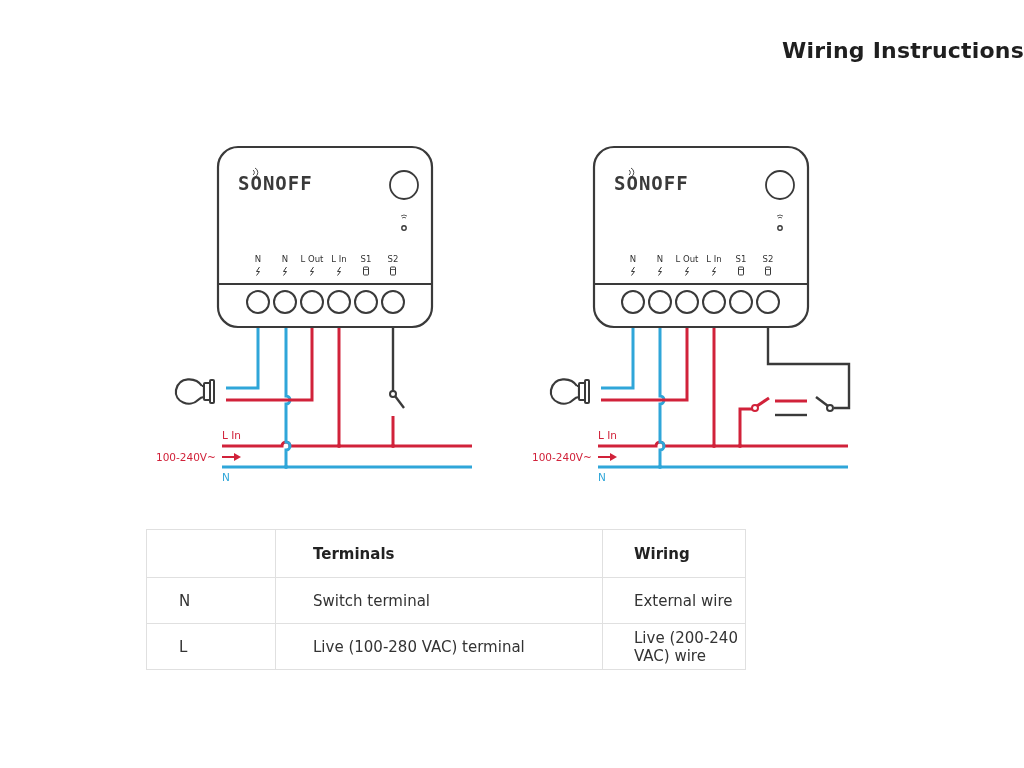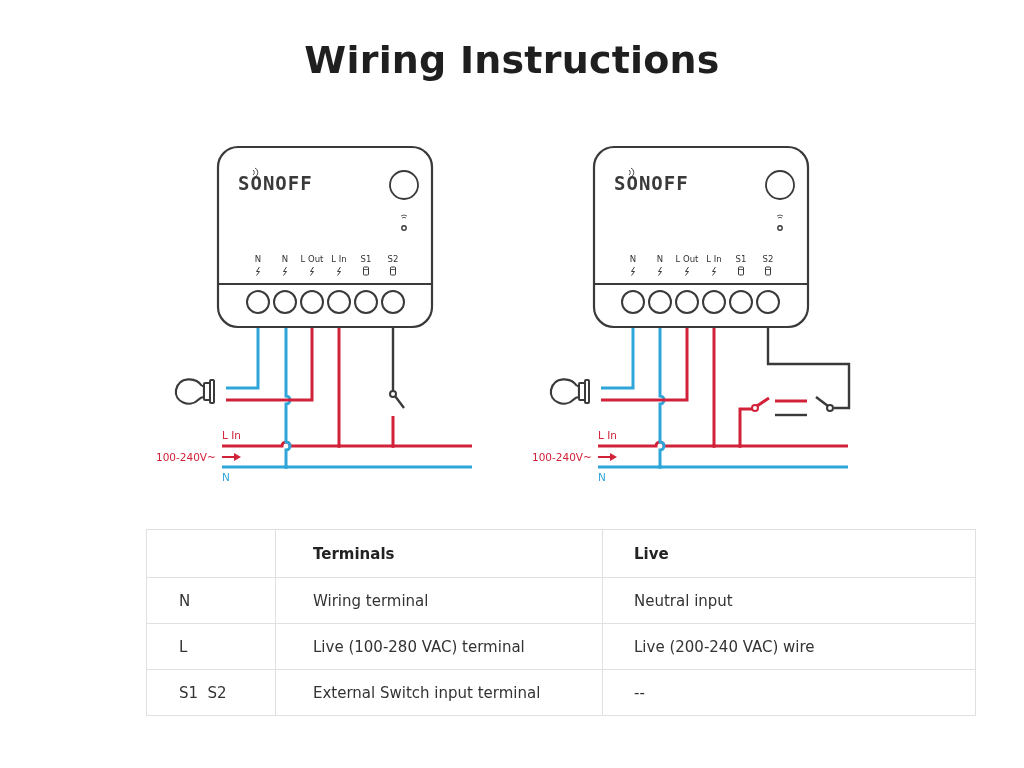--- a/index.html
+++ b/index.html
@@ -1,32 +1,32 @@
 <!DOCTYPE html>
 <html><head>
 <meta charset="utf-8">
 <style>
   html, body { margin: 0; padding: 0; background: #ffffff; }
   body { width: 1024px; height: 768px; position: relative; overflow: hidden;
          font-family: "DejaVu Sans", "Liberation Sans", sans-serif; color: #333; }
-  .title { position: absolute; left: 0; top: 38px; width: 1024px; text-align: center;
-           font-size: 38px; font-weight: bold; color: #1f1f1f; letter-spacing: 0.2px; }
+  .title { position: absolute; left: 0; top: 38px; width: 1024px; text-align: right;
+           font-size: 22px; font-weight: bold; color: #1f1f1f; letter-spacing: 0.2px; }
   svg.diagram { position: absolute; left: 0; top: 0; }
   .dev-body { fill: #fff; stroke: #3a3a3a; stroke-width: 2.2; }
   .dev-line { stroke: #3a3a3a; stroke-width: 2; }
   .term { fill: #fff; stroke: #3a3a3a; stroke-width: 2; }
   .w-blue { stroke: #2fa6d9; stroke-width: 3; fill: none; }
   .w-red { stroke: #d1223a; stroke-width: 3; fill: none; }
   .w-gray { stroke: #3a3a3a; stroke-width: 2.4; fill: none; }
   .lbl-term { font-size: 8.5px; fill: #333; font-family: "DejaVu Sans", sans-serif; }
   .logo { font-size: 19px; font-weight: bold; fill: #3a3a3a; font-family: "DejaVu Sans Mono", monospace; letter-spacing: 1px; }
   .lbl-red { font-size: 10.5px; fill: #d1223a; font-family: "DejaVu Sans", sans-serif; }
   .lbl-blue { font-size: 10.5px; fill: #2fa6d9; font-family: "DejaVu Sans", sans-serif; }
 
-  table.spec { position: absolute; left: 146px; top: 529px; width: 830px; border-collapse: collapse;
+  table.spec { position: absolute; left: 146px; top: 529px; width: 600px; border-collapse: collapse;
                font-size: 15px; color: #333; }
   table.spec td, table.spec th { border: 1px solid #e0e0e0; text-align: left; font-weight: normal; padding: 0; }
   table.spec th { height: 48px; font-weight: bold; color: #222; }
   table.spec td { height: 46px; }
   table.spec .c0 { width: 129px; padding-left: 32px; box-sizing: border-box; }
   table.spec .c1 { width: 327px; padding-left: 37px; box-sizing: border-box; }
   table.spec .c2 { padding-left: 31px; box-sizing: border-box; }
 </style>
 </head>
 <body>
@@ -210,31 +210,26 @@
       <circle class="term" cx="768" cy="302" r="11"></circle>
     </g>
   </g>
 </svg>
 
 <table class="spec">
   <tbody>
       <tr>
     <th class="c0"></th>
     <th class="c1">Terminals</th>
-    <th class="c2">Live</th>
+    <th class="c2">Wiring</th>
   </tr>
   <tr>
     <td class="c0">N</td>
-    <td class="c1">Wiring terminal</td>
-    <td class="c2">Neutral input</td>
+    <td class="c1">Switch terminal</td>
+    <td class="c2">External wire</td>
   </tr>
   <tr>
     <td class="c0">L</td>
     <td class="c1">Live (100-280 VAC) terminal</td>
     <td class="c2">Live (200-240 VAC) wire</td>
   </tr>
-  <tr>
-    <td class="c0" style="white-space:pre">S1  S2</td>
-    <td class="c1">External Switch input terminal</td>
-    <td class="c2">--</td>
-  </tr>
 </tbody>
   </table>
 
 </body></html>

